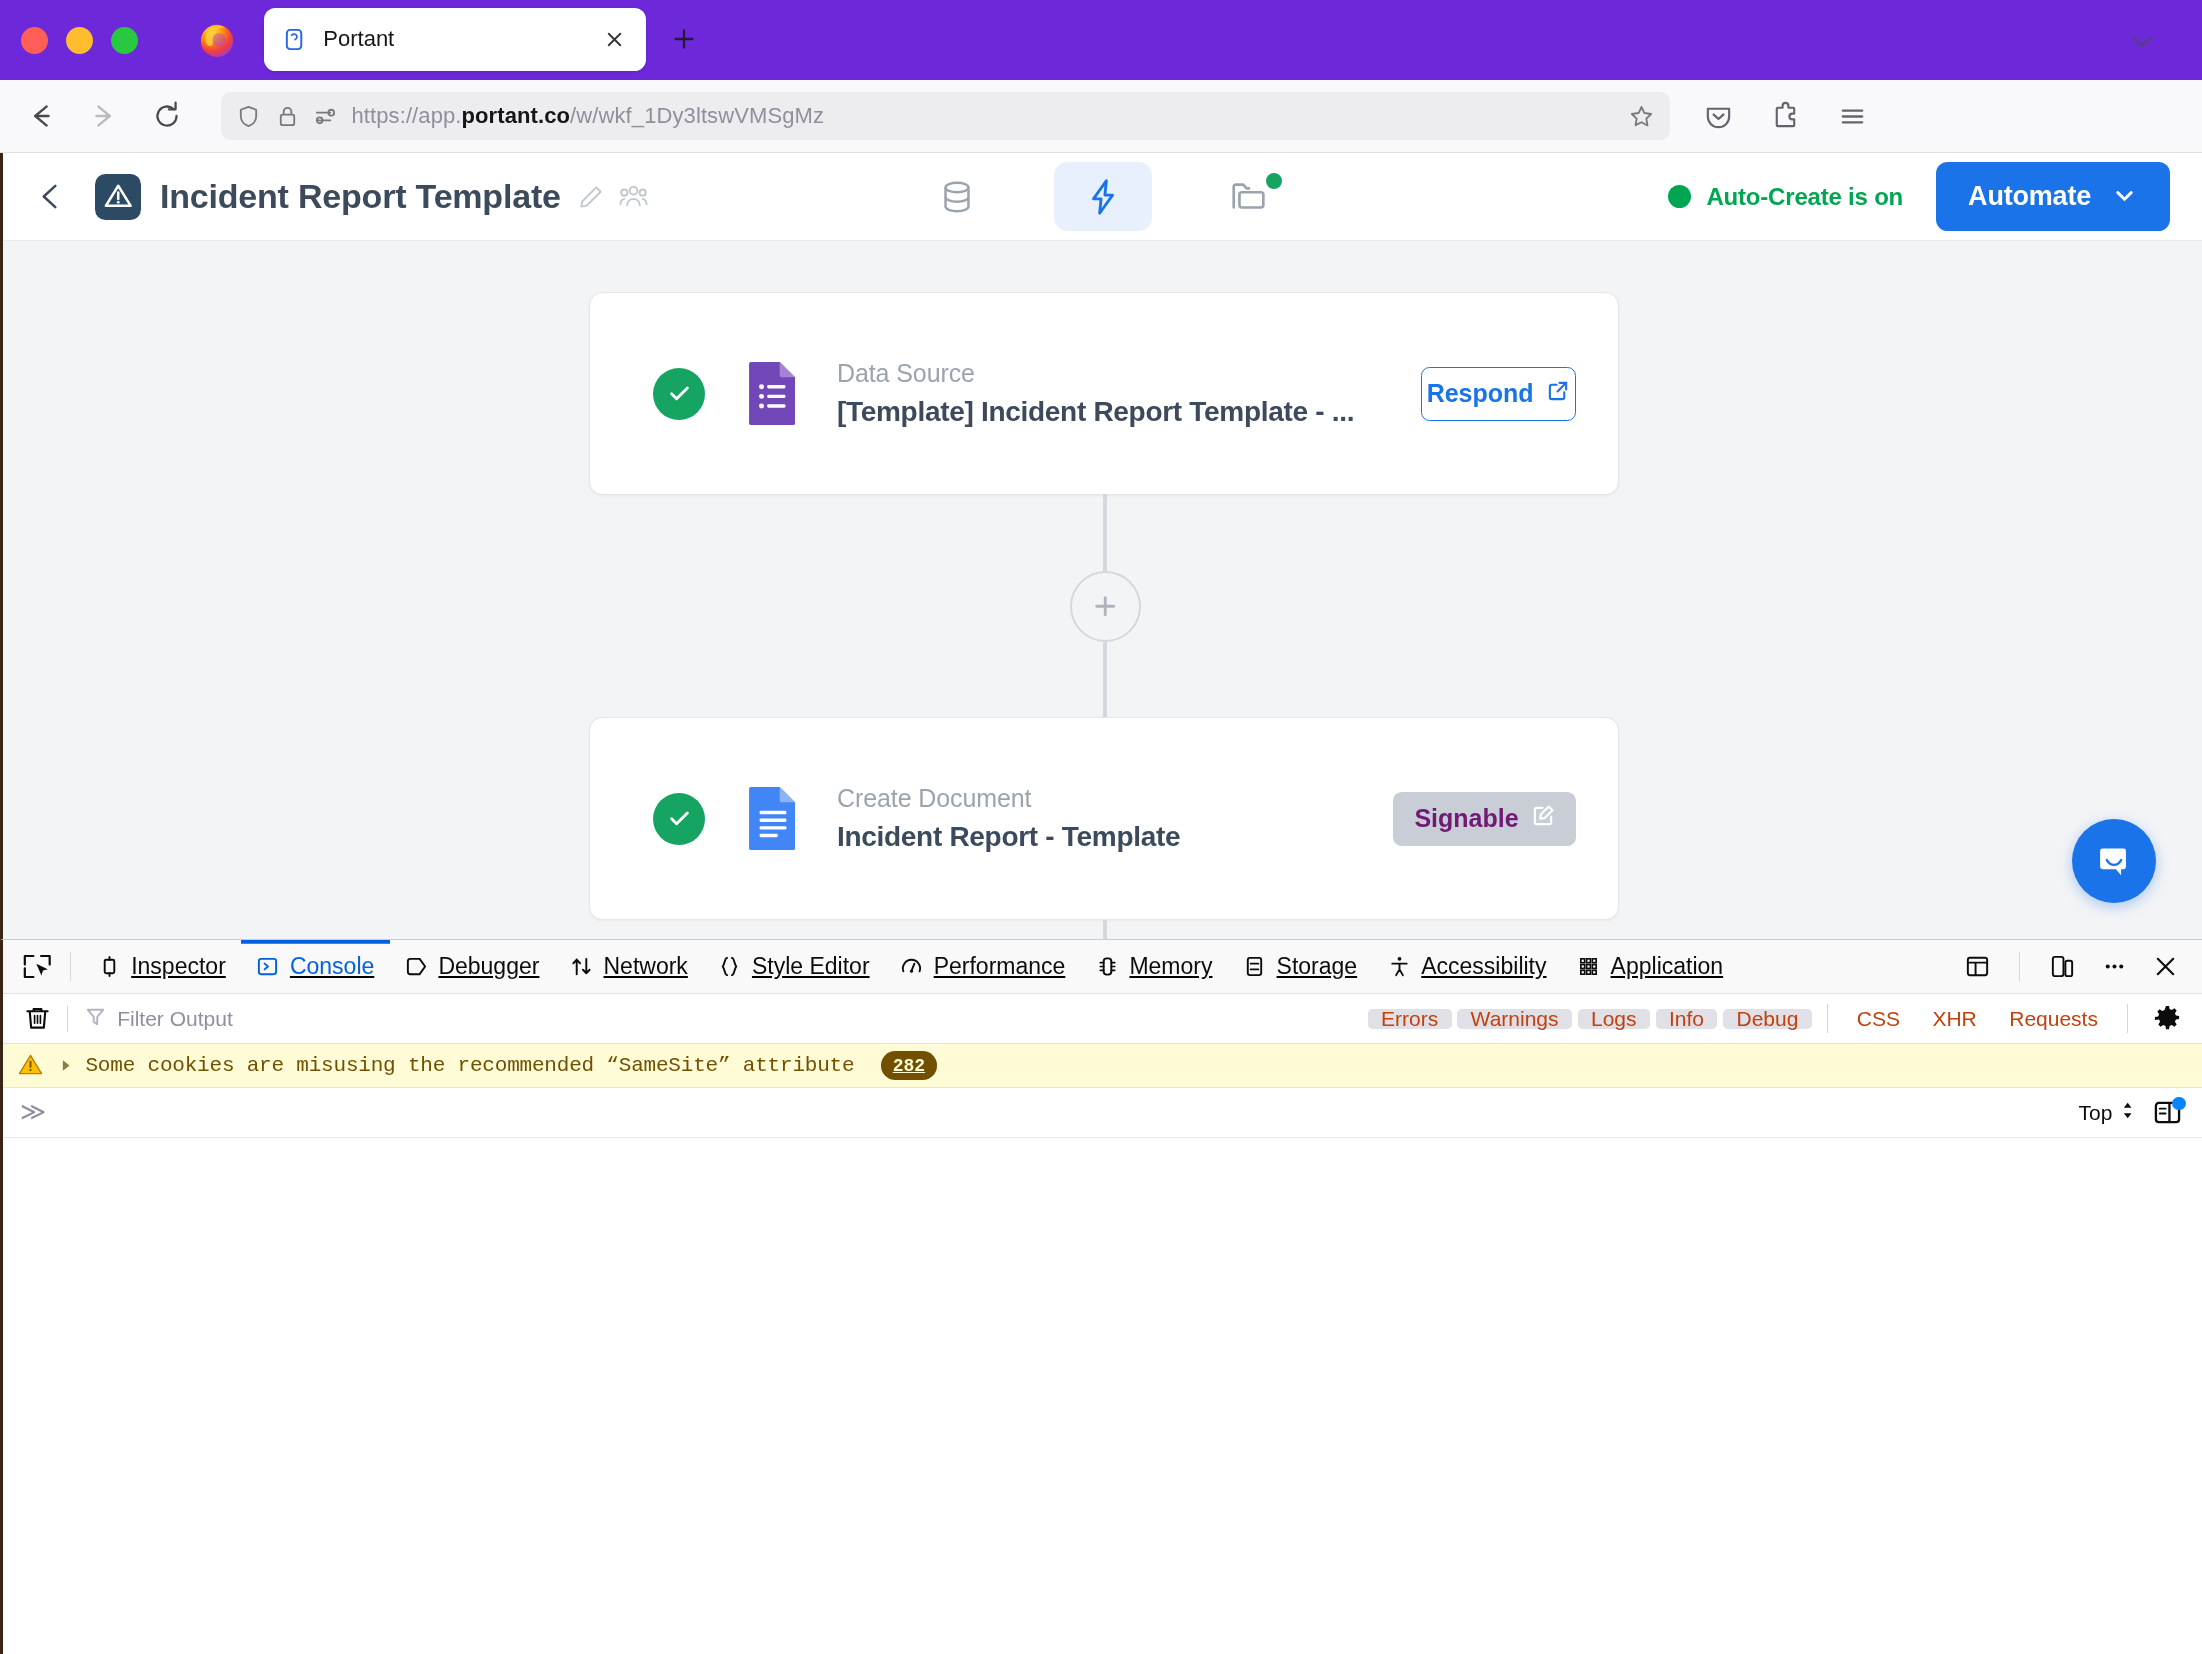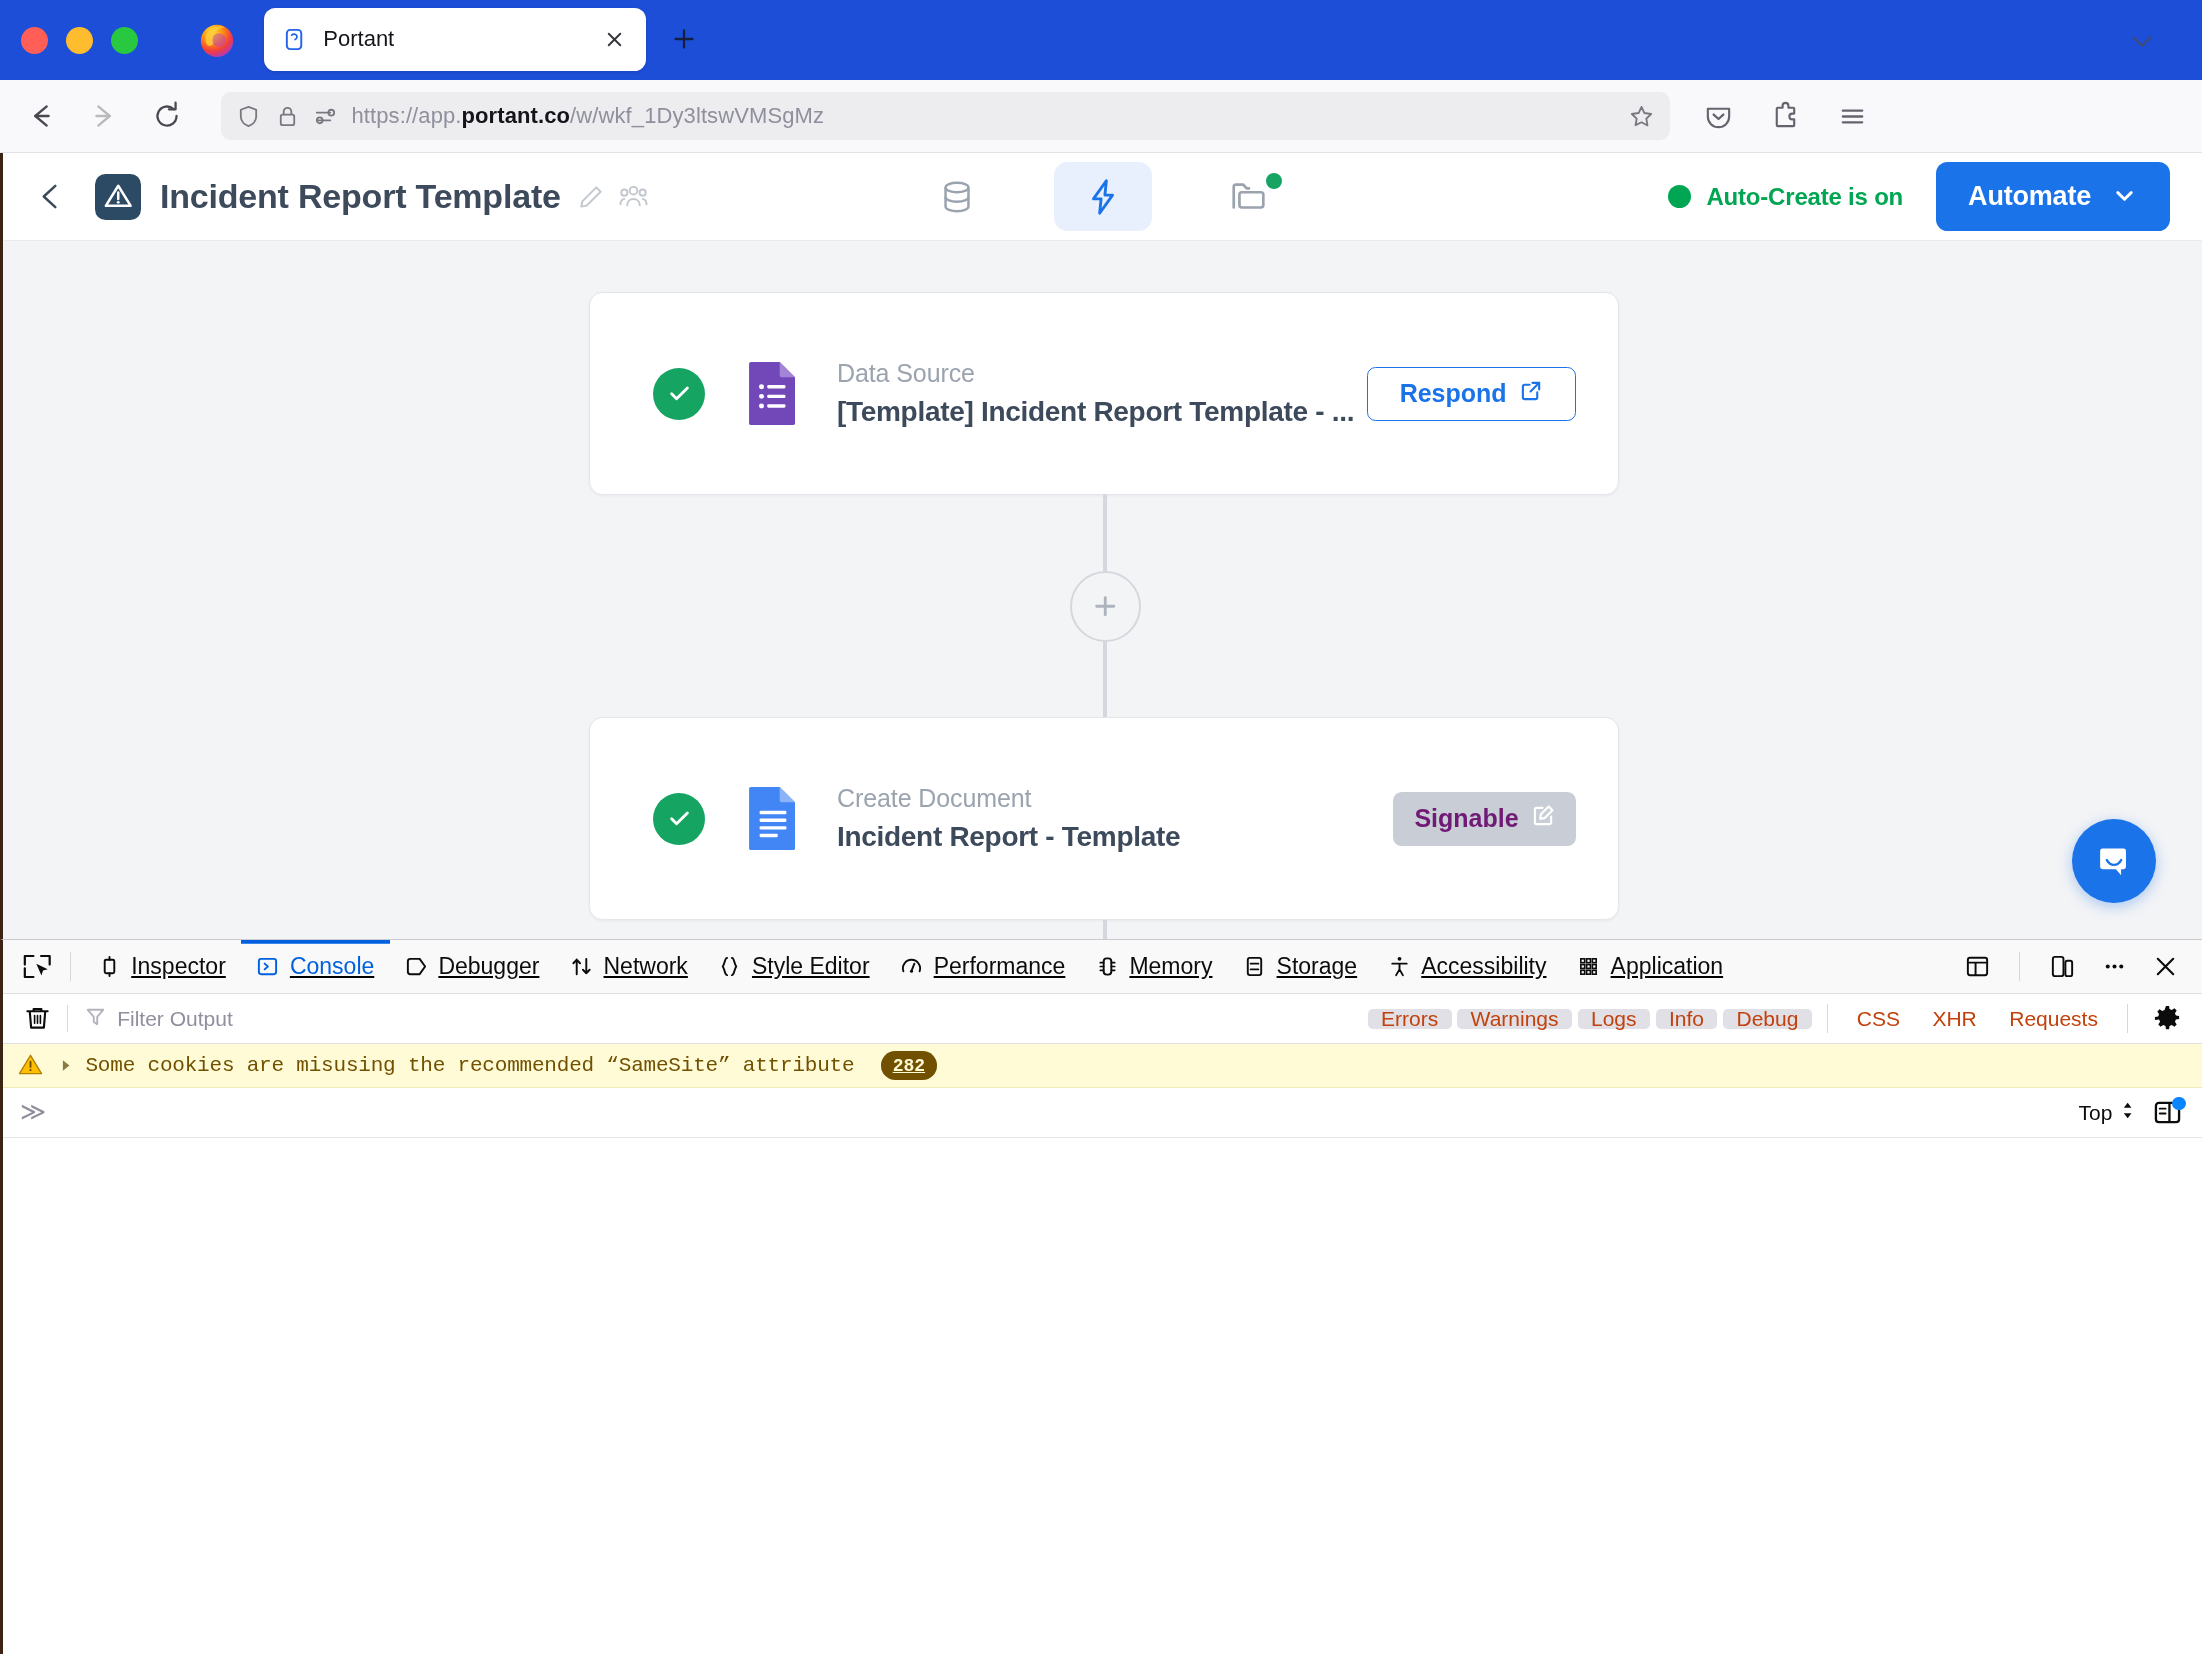--- a/index.html
+++ b/index.html
@@ -12,21 +12,21 @@
   }
   body { position: relative; }
 
   
   .browser {
     position: absolute; left: 0; top: 0; width: 2202px; height: 153px;
     background: #f0f0f4;
   }
   .titlebar {
     position: relative; height: 80px; width: 100%;
-    background: #1d4ed8;
+    background: #6d28d9;
   }
   .traffic { position: absolute; left: 21px; top: 27px; display: flex; gap: 18px; }
   .dot { width: 27px; height: 27px; border-radius: 50%; }
   .dot.red { background: #ff5f57; }
   .dot.yellow { background: #febc2e; }
   .dot.green { background: #28c840; }
 
   .ff-logo { position: absolute; left: 198px; top: 21px; width: 38px; height: 38px; }
 
   .tabstrip { position: absolute; left: 264px; top: 7.6px; display: flex; align-items: center; }
@@ -135,21 +135,21 @@
   }
   .gicon { margin-left: 42px; width: 52px; height: 67px; flex: 0 0 52px; }
   .card-texts { margin-left: 38px; flex: 1; min-width: 0; }
   .card-kind { font-size: 25px; color: #9aa3ae; margin-bottom: 8.6px; letter-spacing: -0.1px; }
   .card-name {
     font-size: 28px; font-weight: 700; color: #3d4a5c; letter-spacing: -0.3px;
     white-space: nowrap; overflow: hidden; text-overflow: ellipsis;
   }
   .card-action { margin-right: 42px; flex: 0 0 auto; }
   .btn-respond {
-    height: 54px; padding: 0 32px; border: 1.9px solid #1a73e8; border-radius: 8.6px;
+    height: 54px; padding: 0 5px; border: 1.9px solid #1a73e8; border-radius: 8.6px;
     background: #fff; color: #1a73e8; font-size: 25px; font-weight: 700;
     display: flex; align-items: center; gap: 13.4px; cursor: pointer;
     font-family: "Liberation Sans", sans-serif;
   }
   .btn-signable {
     height: 54px; padding: 0 21px; border: none; border-radius: 8.6px;
     background: #c9ced6; color: #701a75; font-size: 25px; font-weight: 700;
     display: flex; align-items: center; gap: 13.4px; cursor: pointer;
     font-family: "Liberation Sans", sans-serif;
   }

